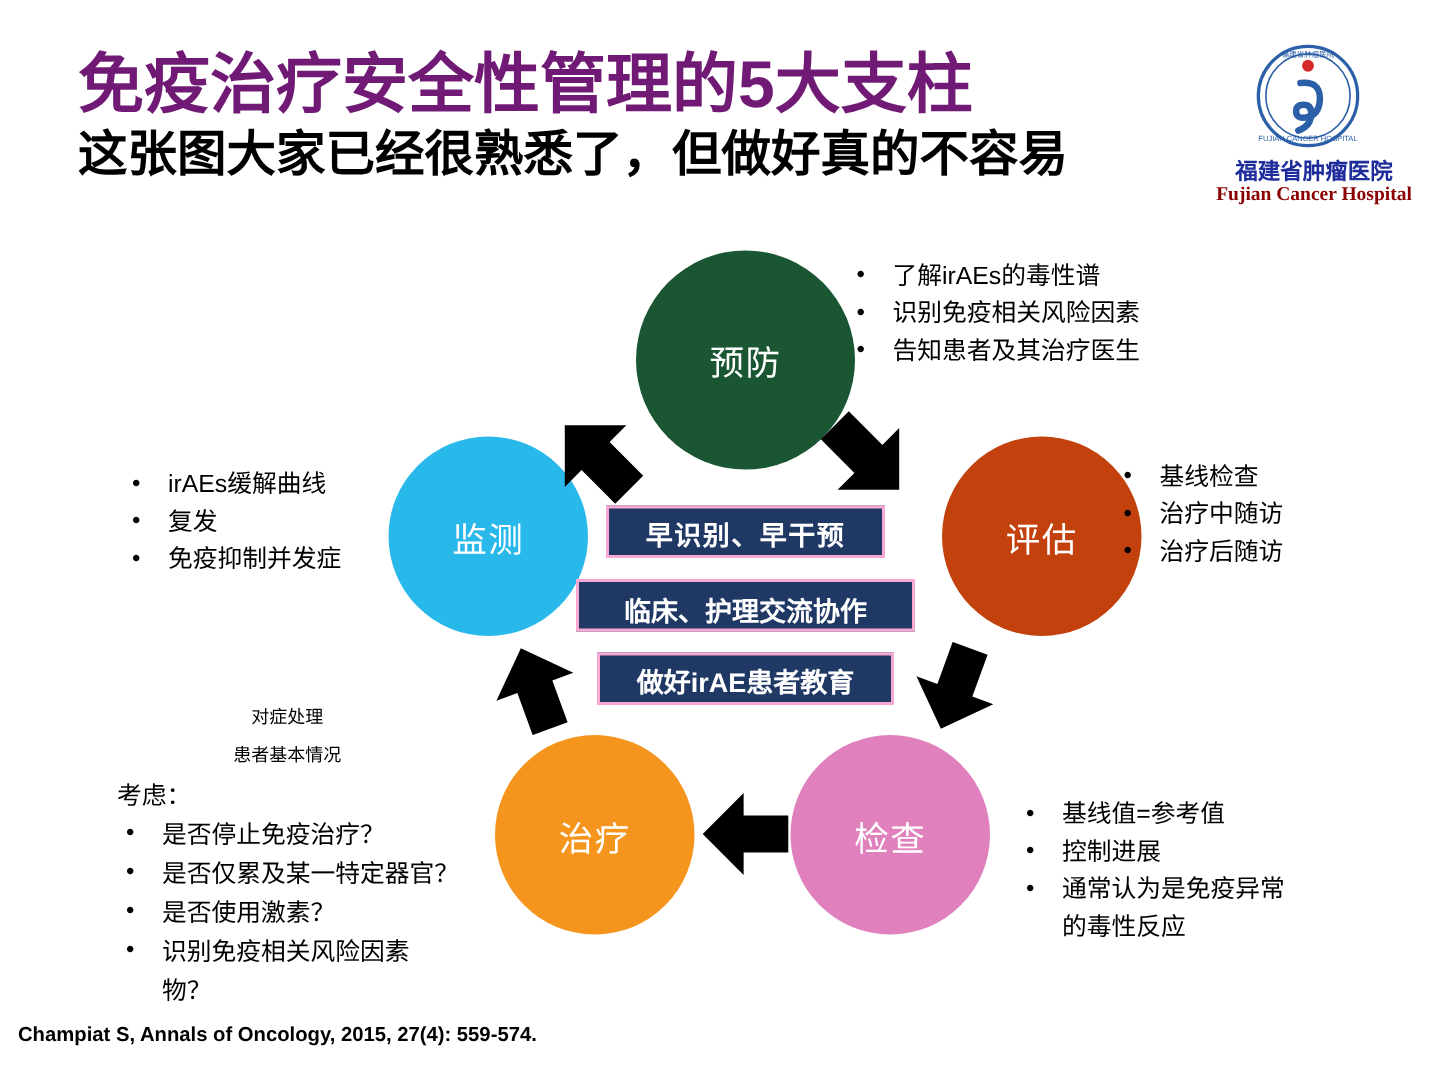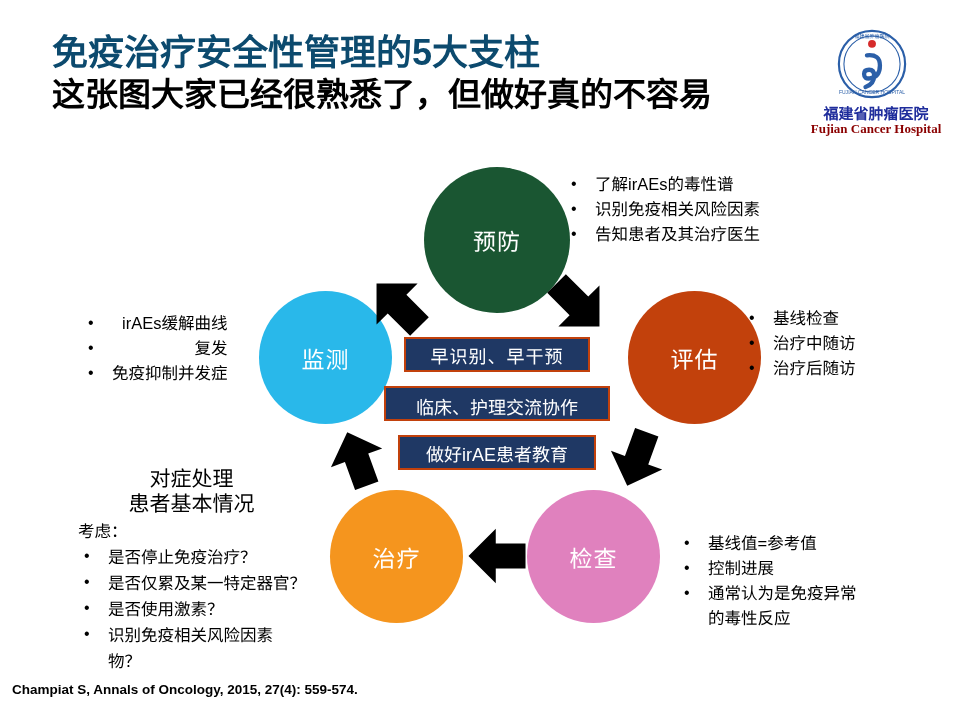--- a/index.html
+++ b/index.html
@@ -9,21 +9,21 @@
     background:#ffffff;
     font-family:"Liberation Sans","DejaVu Sans",sans-serif;
     overflow:hidden;
     position:relative;
   }
   .slide{position:relative;width:960px;height:720px;}
 
   
   .title-block{position:absolute;left:52px;top:34px;width:790px;}
   .title-line1{
-    font-size:36px;font-weight:700;color:#0c4a6e;
+    font-size:44px;font-weight:700;color:#701a75;
     line-height:1.05;letter-spacing:0px;white-space:nowrap;
   }
   .title-line2{
     font-size:33px;font-weight:700;color:#000;
     line-height:1.15;margin-top:4px;white-space:nowrap;
   }
 
   
   .logo-wrap{position:absolute;left:818px;top:28px;width:132px;height:118px;}
   .logo-seal{position:absolute;left:18px;top:0;width:72px;height:72px;}
@@ -47,22 +47,22 @@
   }
   .c-prevent{left:424px;top:167px;width:146px;height:146px;background:#1a5632;}
   .c-assess {left:628px;top:291px;width:133px;height:133px;background:#c2410c;}
   .c-monitor{left:259px;top:291px;width:133px;height:133px;background:#29b8ea;}
   .c-treat  {left:330px;top:490px;width:133px;height:133px;background:#f5951e;}
   .c-exam   {left:527px;top:490px;width:133px;height:133px;background:#e081be;}
 
   
   .banner{
     position:absolute;
-    background:#1f3864;border:2px solid #c2410c;
-    color:#ffffff;font-weight:400;
+    background:#1f3864;border:2px solid #f9a8d4;
+    color:#ffffff;font-weight:700;
     display:flex;align-items:center;justify-content:center;
     white-space:nowrap;
   }
   .b1{left:404px;top:337px;width:182px;height:31px;font-size:18px;letter-spacing:1px;}
   .b2{left:384px;top:386px;width:222px;height:31px;font-size:18px;letter-spacing:0px;align-items:flex-end;}
   .b3{left:398px;top:435px;width:194px;height:31px;font-size:18px;letter-spacing:0px;}
 
   
   .arrow{position:absolute;}
   .arrow svg{display:block;}
@@ -76,26 +76,26 @@
   }
   ul.b li::before{
     content:"\2022";position:absolute;left:6px;top:-1px;font-size:16px;
   }
   ul.b li.cont{padding-left:30px;}
   ul.b li.cont::before{content:"";}
 
   .tl-prevent{left:565px;top:172px;}
   .tl-assess {left:743px;top:306px;}
   .tl-exam   {left:678px;top:531px;}
-  .tl-monitor{left:82px;top:311px;text-align:right;}
+  .tl-monitor{left:82px;top:311px;}
 
   
   .tl-treat{left:78px;top:466px;width:250px;}
   .tl-treat .head{
-    font-size:21px;line-height:25px;text-align:center;
+    font-size:12px;line-height:25px;text-align:center;
     width:215px;margin-left:6px;
   }
   .tl-treat .consider{font-size:16.5px;line-height:26px;margin-top:2px;}
   .tl-treat ul.b li{font-size:16.5px;line-height:26px;}
 
   
   .citation{
     position:absolute;left:12px;top:682px;
     font-size:13.5px;font-weight:700;color:#000;
     font-family:"Liberation Sans","DejaVu Sans",sans-serif;

